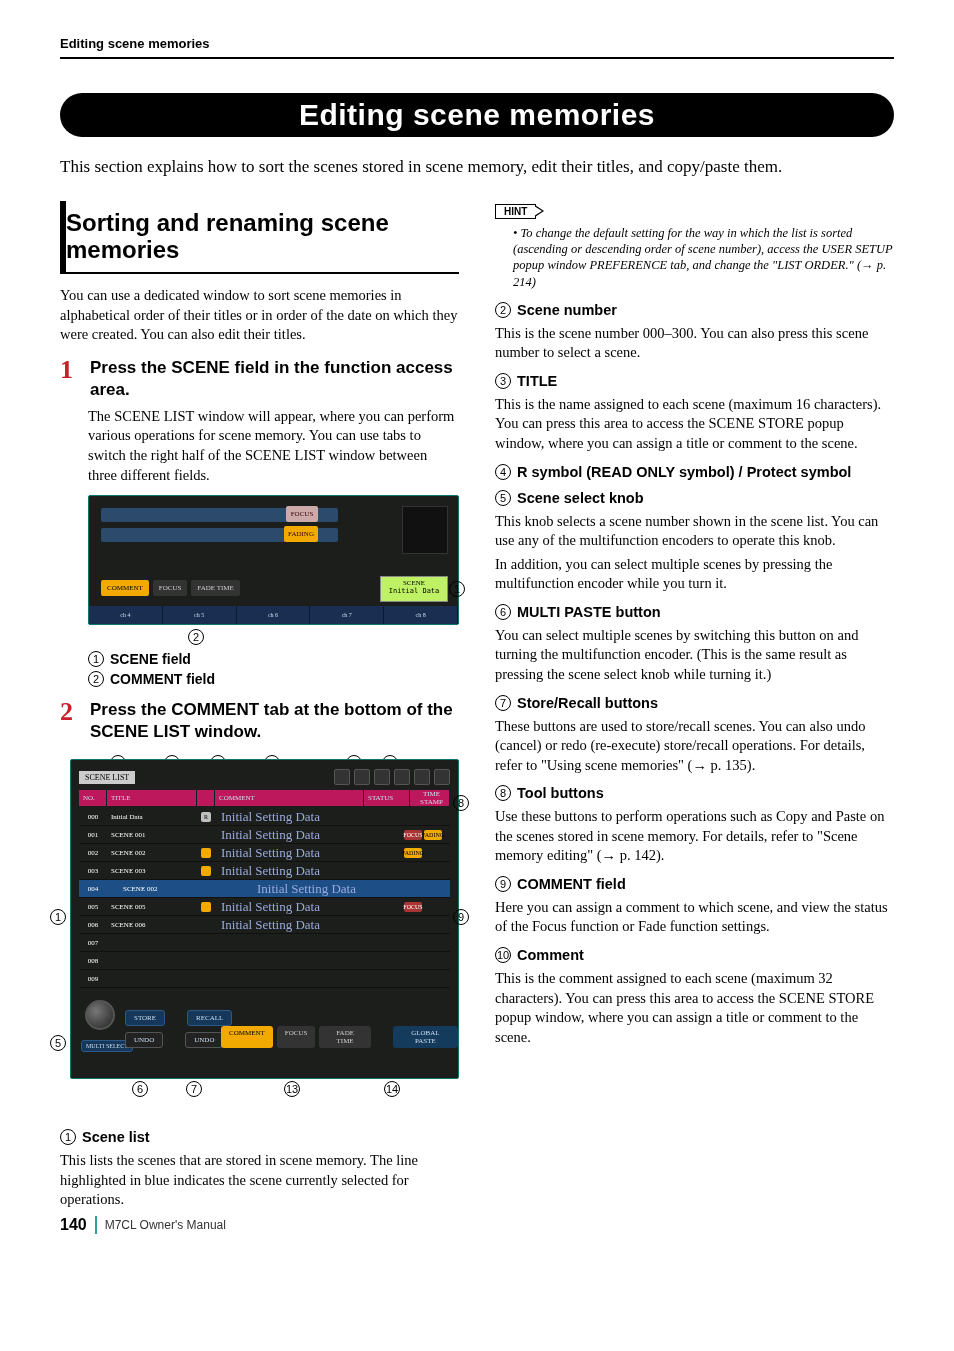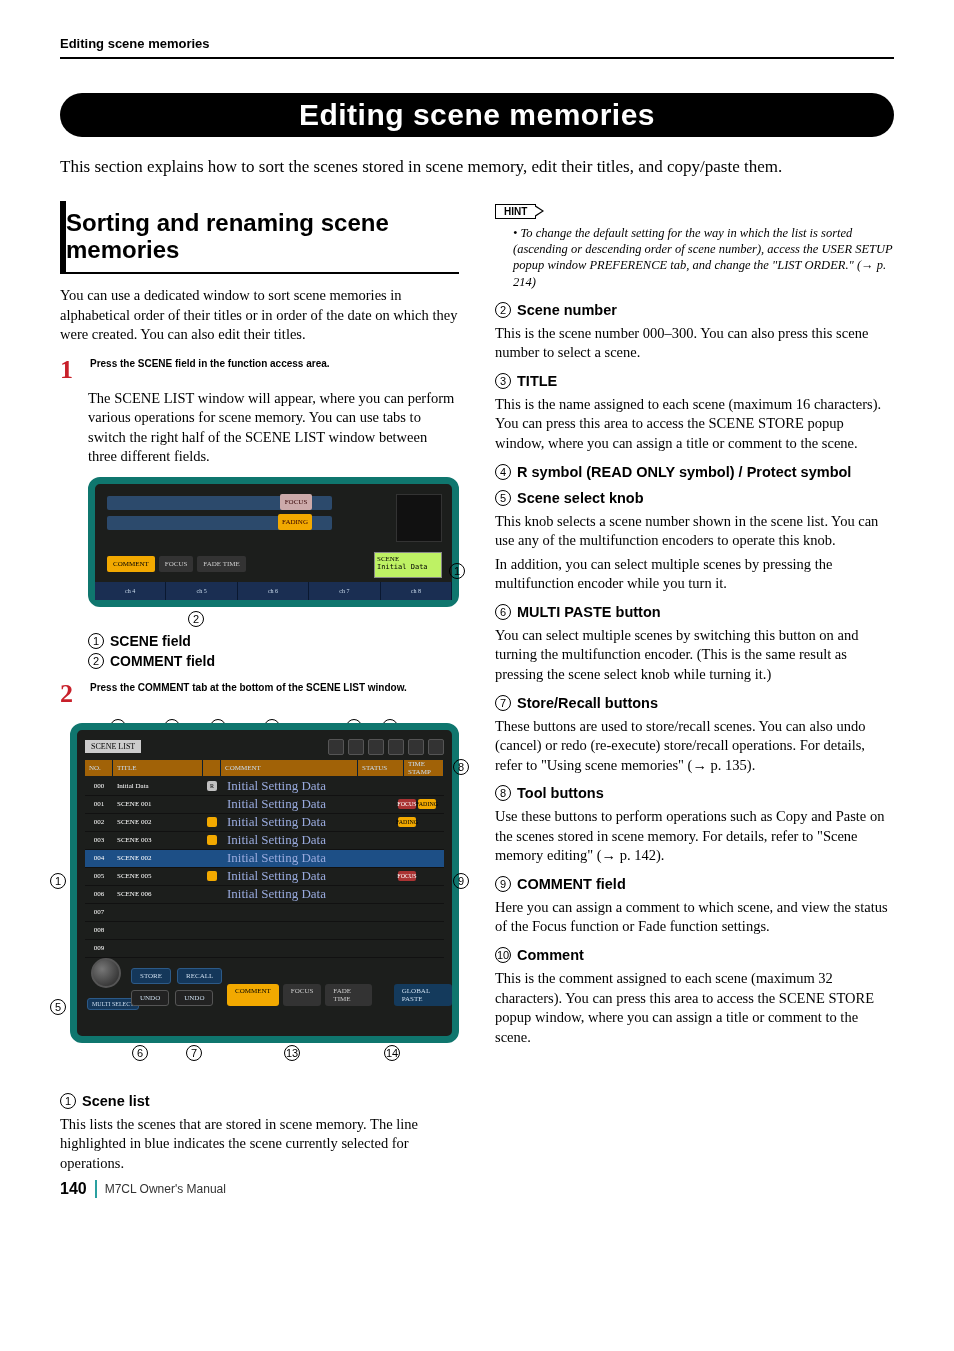--- a/index.html
+++ b/index.html
@@ -81,35 +81,36 @@
     font-weight: bold;
     font-size: 26px;
     color: #c8202a;
     line-height: 1;
     width: 22px;
     flex: 0 0 auto;
   }
   .step-title {
     font-family: Arial, Helvetica, sans-serif;
     font-weight: bold;
-    font-size: 10px;
+    font-size: 17px;
     line-height: 1.3;
   }
   .step-body {
     font-size:14.5px;
     line-height:1.35;
     margin: 6px 0 10px 28px;
   }
   .figure {
     margin: 8px 0 10px 28px;
     background:#1c1e1c;
-    border:7px solid #0f766e;
+    border:1px solid #0f766e;
     height:130px;
     position:relative;
-    border-radius:12px;
+    border-radius:2px;
+    text-align:center;
   }
   .figure.large { height:320px; margin-left:10px; }
   .figure .bar1{position:absolute;left:12px;right:120px;top:12px;height:14px;background:#2c4a6c;border-radius:2px;}
   .figure .bar2{position:absolute;left:12px;right:120px;top:32px;height:14px;background:#2c4a6c;border-radius:2px;}
   .figure .btn-a{position:absolute;right:140px;top:10px;width:32px;height:16px;background:#caa;border-radius:2px;font-size:7px;color:#300;display:flex;align-items:center;justify-content:center;}
   .figure .btn-b{position:absolute;right:140px;top:30px;width:34px;height:16px;background:#f2a900;border-radius:2px;font-size:7px;color:#300;display:flex;align-items:center;justify-content:center;}
   .figure .right-box{position:absolute;right:10px;top:10px;width:46px;height:48px;background:#111;border:1px solid #333;}
   .figure .tabs{position:absolute;left:12px;bottom:28px;right:12px;height:16px;display:flex;gap:4px;}
   .figure .tab{flex:0 0 auto;padding:0 6px;font-size:7px;background:#333;color:#ccc;border-radius:2px;display:flex;align-items:center;}
   .figure .tab.sel{background:#f2a900;color:#000;}
@@ -162,38 +163,38 @@
     display:flex;align-items:center;gap:8px;
   }
   .footer .pagenum{font-weight:bold;font-size:16px;}
   .footer .bar{width:2px;height:18px;background:#2aa0a0;}
   .footer .doc{font-size:12px;color:#333;}
   
   .lg-top{position:absolute;left:8px;top:8px;right:8px;height:18px;display:flex;gap:4px;align-items:center;}
   .lg-top .scn{background:#ccc;font-size:8px;padding:2px 6px;}
   .lg-top .icons{margin-left:auto;display:flex;gap:4px;}
   .lg-top .icons div{width:16px;height:16px;background:#333;border:1px solid #555;border-radius:2px;}
-  .lg-hdr{position:absolute;left:8px;top:30px;right:8px;height:16px;background:#a16207;display:flex;}
+  .lg-hdr{position:absolute;left:8px;top:30px;right:8px;height:16px;background:#be185d;display:flex;}
   .lg-hdr div{flex:1;font-size:7px;color:#cde;border-right:1px solid #0a1f33;display:flex;align-items:center;padding-left:4px;}
   .lg-rows{position:absolute;left:8px;top:48px;right:8px;}
   .lg-row{height:18px;display:flex;gap:0;border-bottom:1px solid #111;}
-  .lg-row.sel{background:#1d4f86;}
+  .lg-row.sel{background:#1d4f86;gap:12px;}
   .lg-row .c1{width:28px;font-size:7px;color:#fff;display:flex;align-items:center;justify-content:center;}
   .lg-row .c2{width:90px;font-size:7px;color:#fff;display:flex;align-items:center;padding-left:4px;}
   .lg-row .c3{width:18px;display:flex;align-items:center;justify-content:center;}
   .lg-row .c3 .lock{width:10px;height:10px;background:#f2a900;border-radius:2px;}
   .lg-row .c3 .r{width:10px;height:10px;background:#c0c0c0;border-radius:2px;font-size:6px;display:flex;align-items:center;justify-content:center;color:#000;}
   .lg-row .c4{flex:1;font-size:13px;color:#9ad;display:flex;align-items:center;padding-left:6px;}
   .lg-row .c5{width:46px;display:flex;align-items:center;gap:2px;}
   .lg-row .c5 .f{width:18px;height:10px;font-size:6px;background:#a33;color:#fff;display:flex;align-items:center;justify-content:center;border-radius:2px;}
   .lg-row .c5 .f.y{background:#f2a900;color:#000;}
   .lg-knob{position:absolute;left:14px;bottom:48px;width:30px;height:30px;border-radius:50%;background:radial-gradient(circle at 35% 35%,#777,#222);border:2px solid #555;}
-  .lg-btns{position:absolute;left:54px;bottom:52px;display:flex;gap:6px;}
+  .lg-btns{position:absolute;left:54px;bottom:52px;display:flex;gap:22px;}
   .lg-btns .b{font-size:7px;color:#cde;background:#14375a;border:1px solid #2c5a88;border-radius:3px;padding:3px 8px;}
-  .lg-btns2{position:absolute;left:54px;bottom:30px;display:flex;gap:6px;}
+  .lg-btns2{position:absolute;left:54px;bottom:30px;display:flex;gap:22px;}
   .lg-btns2 .b{font-size:7px;color:#cde;background:#222;border:1px solid #555;border-radius:3px;padding:3px 8px;}
   .lg-multi{position:absolute;left:10px;bottom:26px;font-size:6px;color:#cde;background:#14375a;border:1px solid #2c5a88;border-radius:3px;padding:2px 4px;}
   .lg-tabs{position:absolute;left:150px;bottom:30px;display:flex;gap:4px;}
   .lg-tabs .t{font-size:7px;color:#ccc;background:#333;border-radius:3px;padding:3px 8px;}
   .lg-tabs .t.sel{background:#f2a900;color:#000;}
   .lg-tabs .t.g{background:#143a5c;color:#cde;}
   
   .fig-wrap{position:relative;margin:8px 0 12px 0;}
   .fig-wrap .cn{position:absolute;}
 </style>

